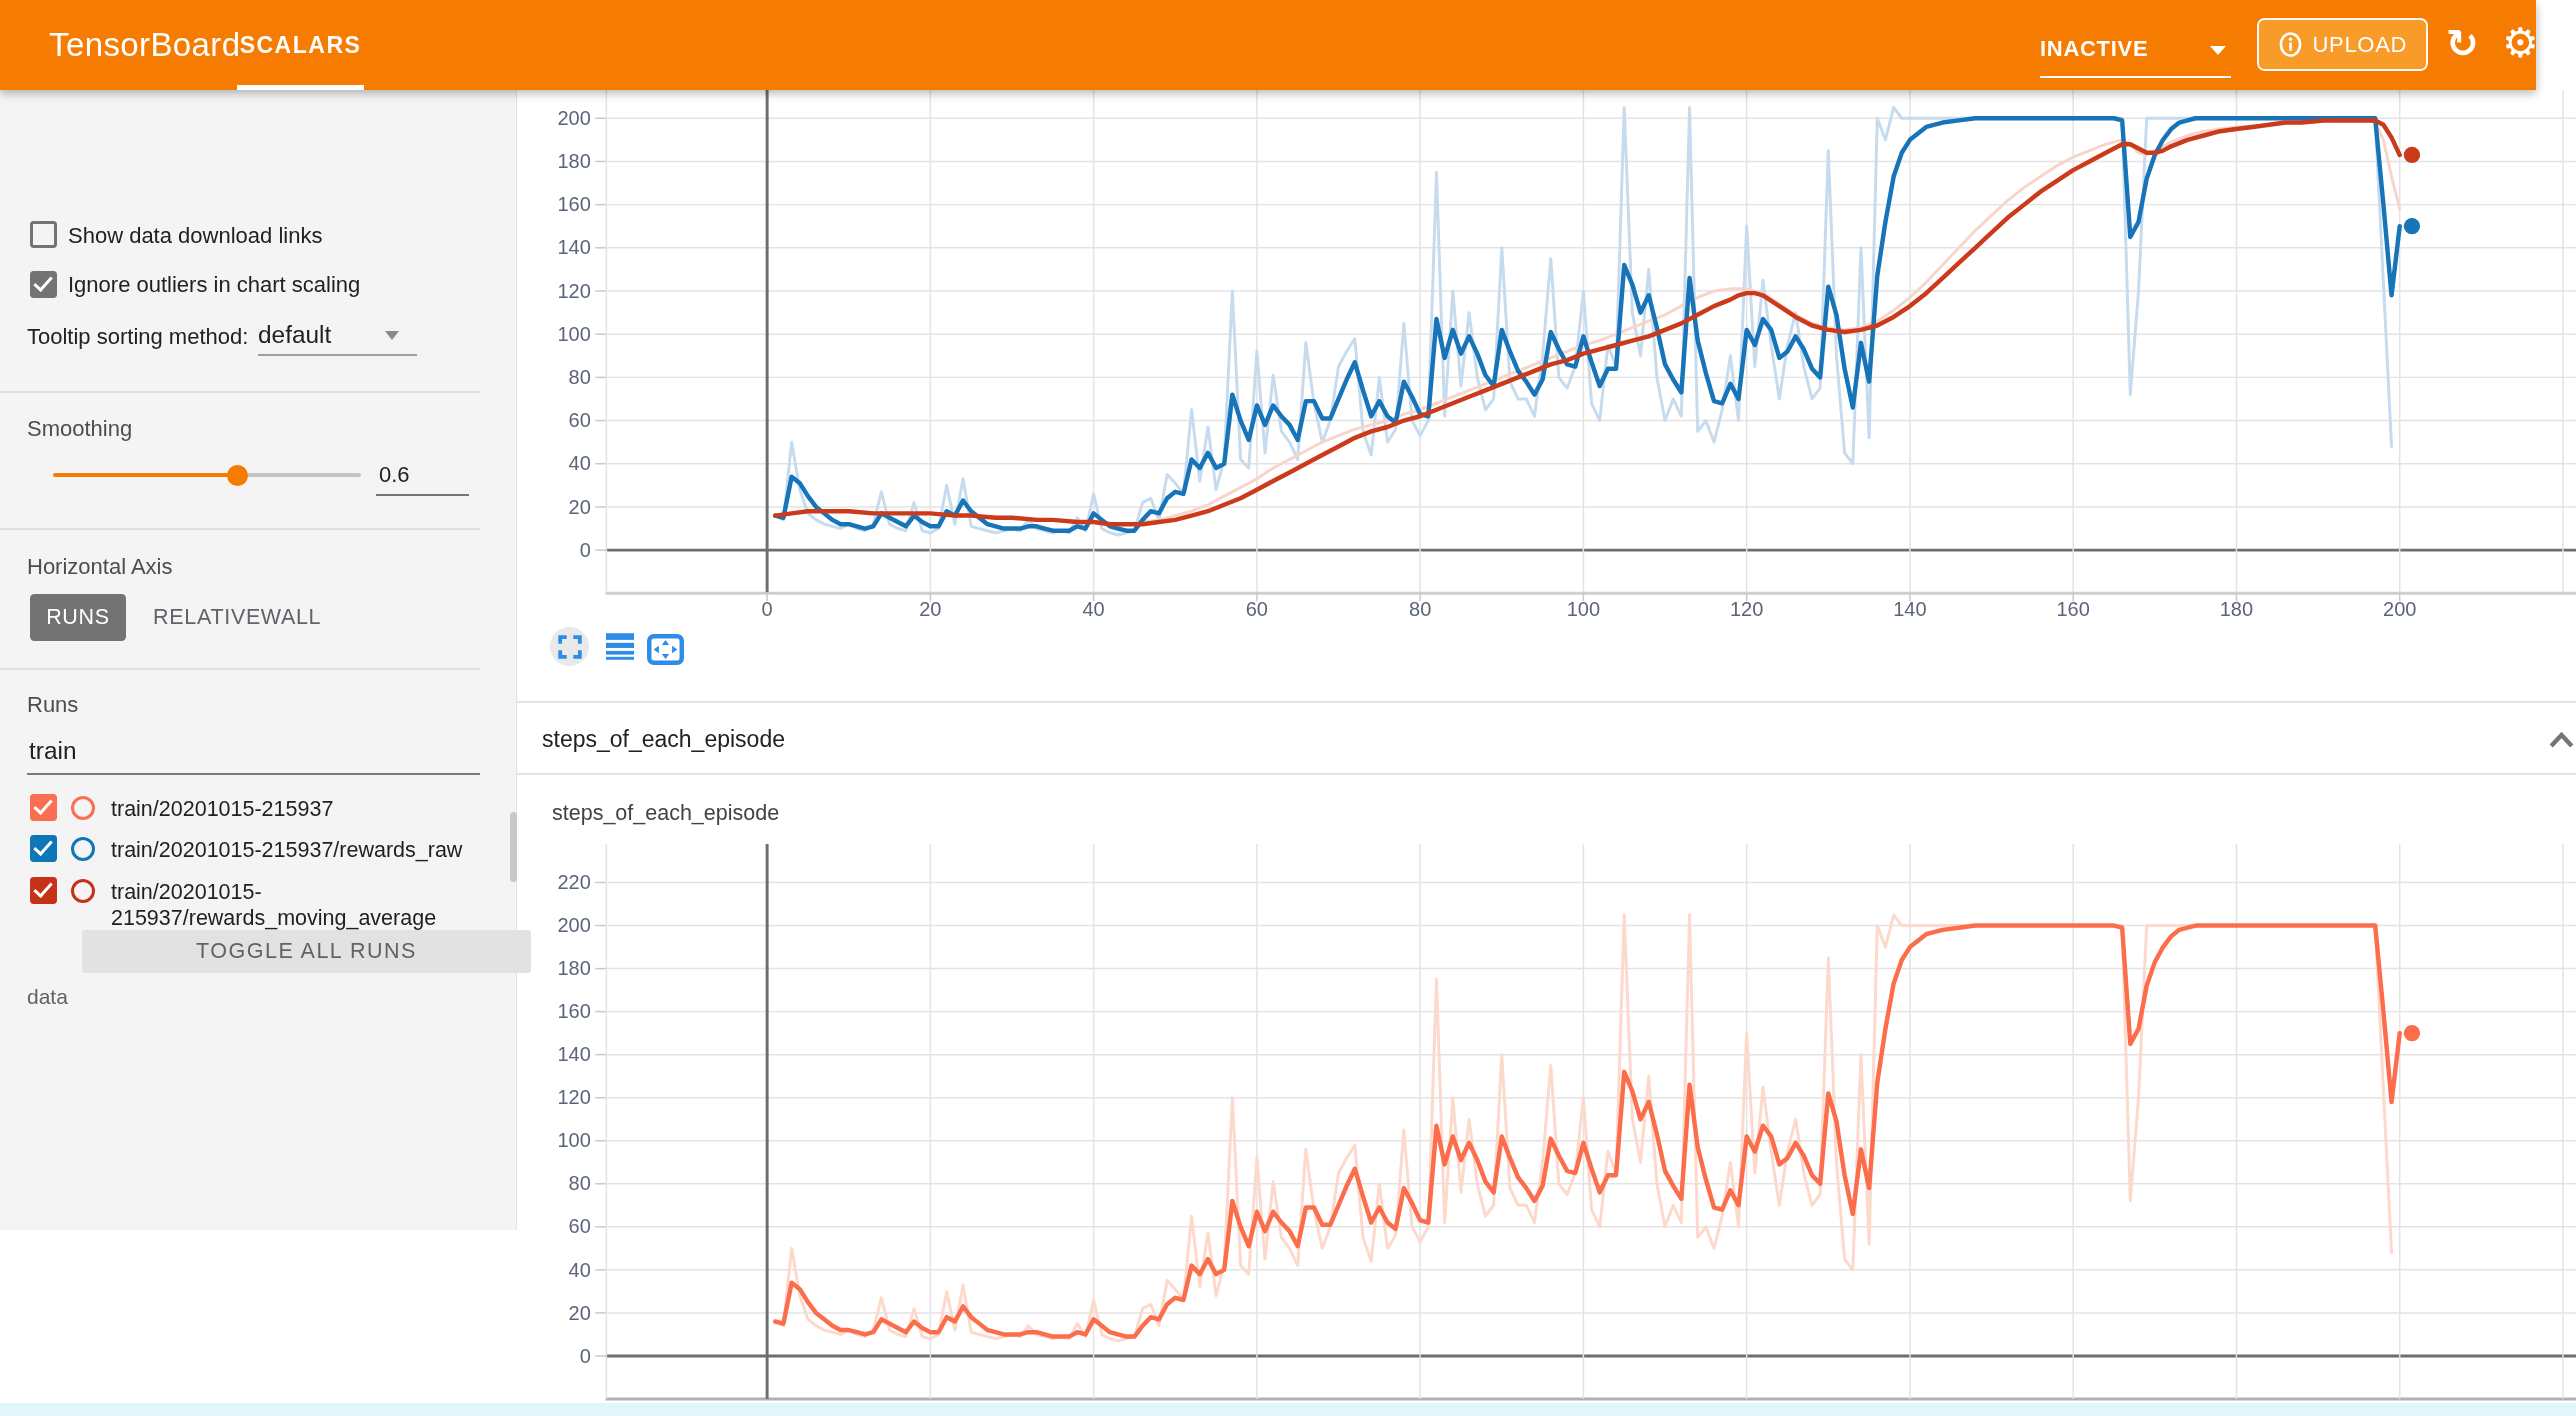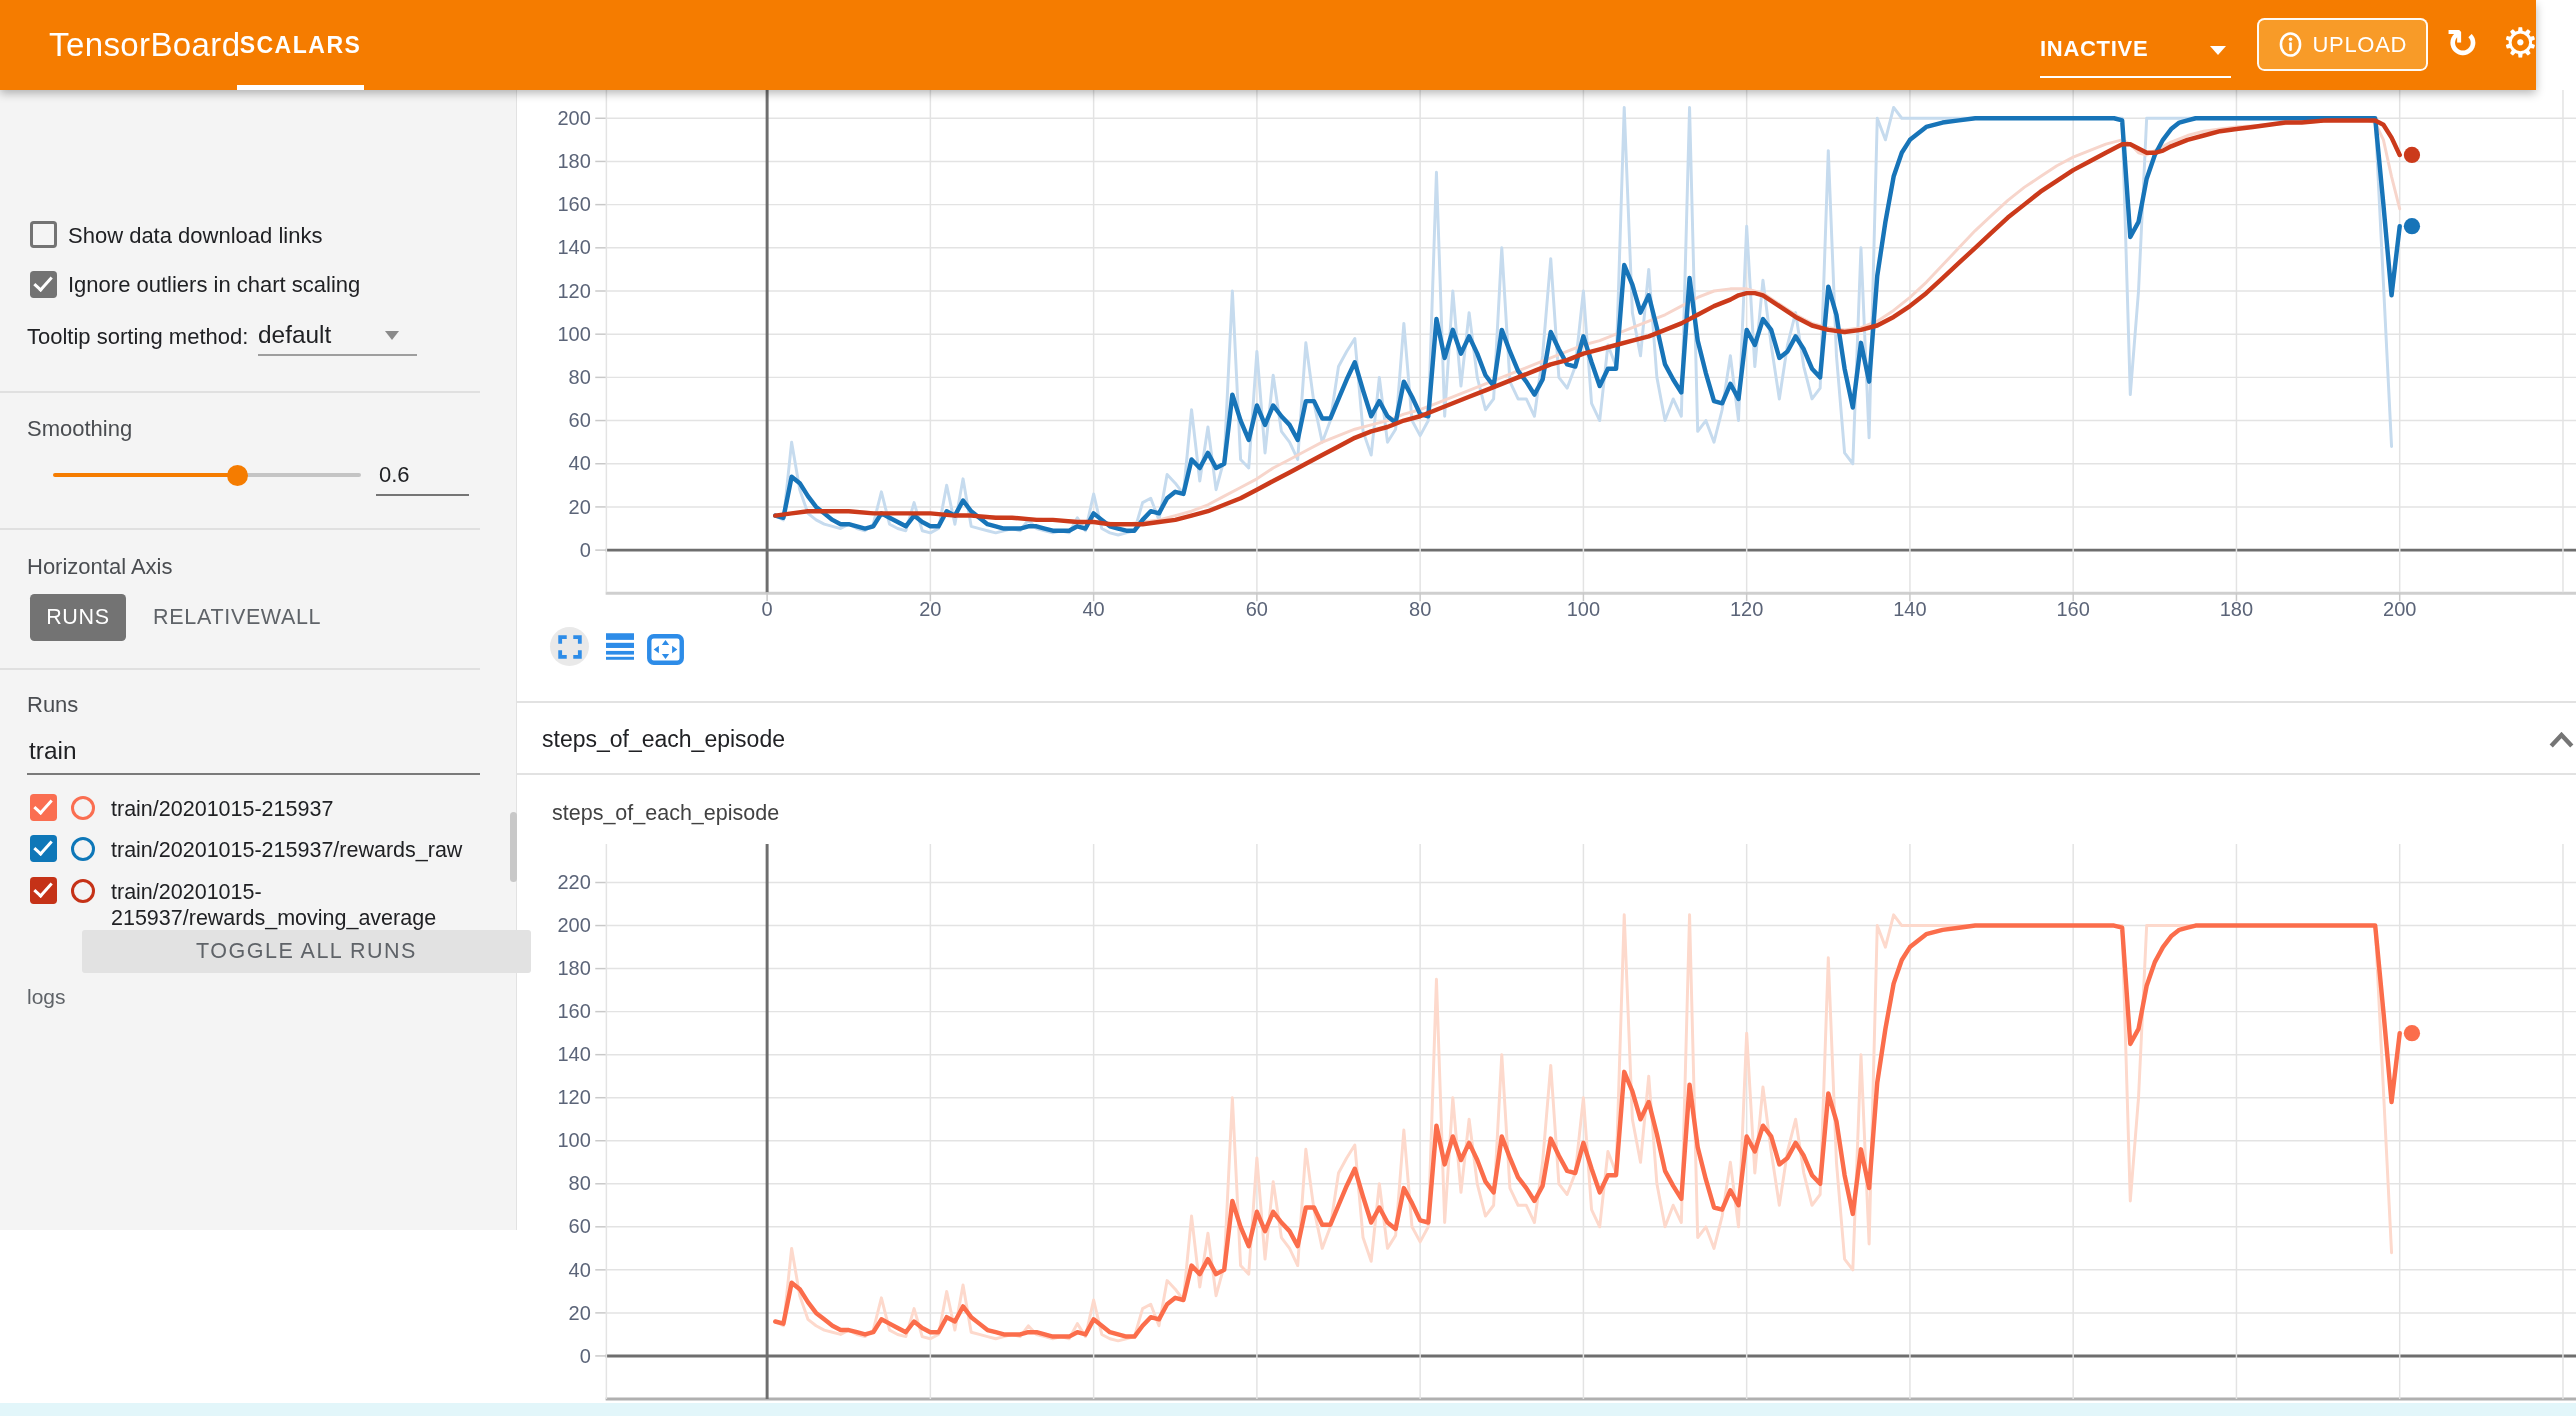--- a/index.html
+++ b/index.html
@@ -141,21 +141,21 @@
     </div>
     <div class="abs run-row" style="left:30px;top:787px;">
       <div class="abs cb" style="left: 0px; top: 0px; background: rgb(197, 50, 23);">
           <span class="mark"></span>
         </div>
       <div class="abs radio" style="left: 41px; top: 1.5px; border-color: rgb(197, 50, 23);"></div>
       <div class="abs run-label" style="left:81px;top:1.5px;width:370px;">train/20201015-215937/rewards_moving_average</div>
     </div>
 
     <div class="abs" id="toggle-all">TOGGLE ALL RUNS</div>
-    <div class="abs" id="logs-label">logs</div>
+    <div class="abs" id="logs-label">data</div>
     <div class="abs" id="sb-scroll"></div>
   </div>
 
   <svg class="abs" id="chart-svg-1" width="2060" height="538" viewBox="0 0 2781 726">
       <defs>
         <clipPath id="cp0">
           <rect x="121" y="0" width="2660" height="678"></rect>
         </clipPath>
       </defs>
       <line x1="121" y1="679.3" x2="2781" y2="679.3" stroke="#cfcfcf" stroke-width="4"></line>

